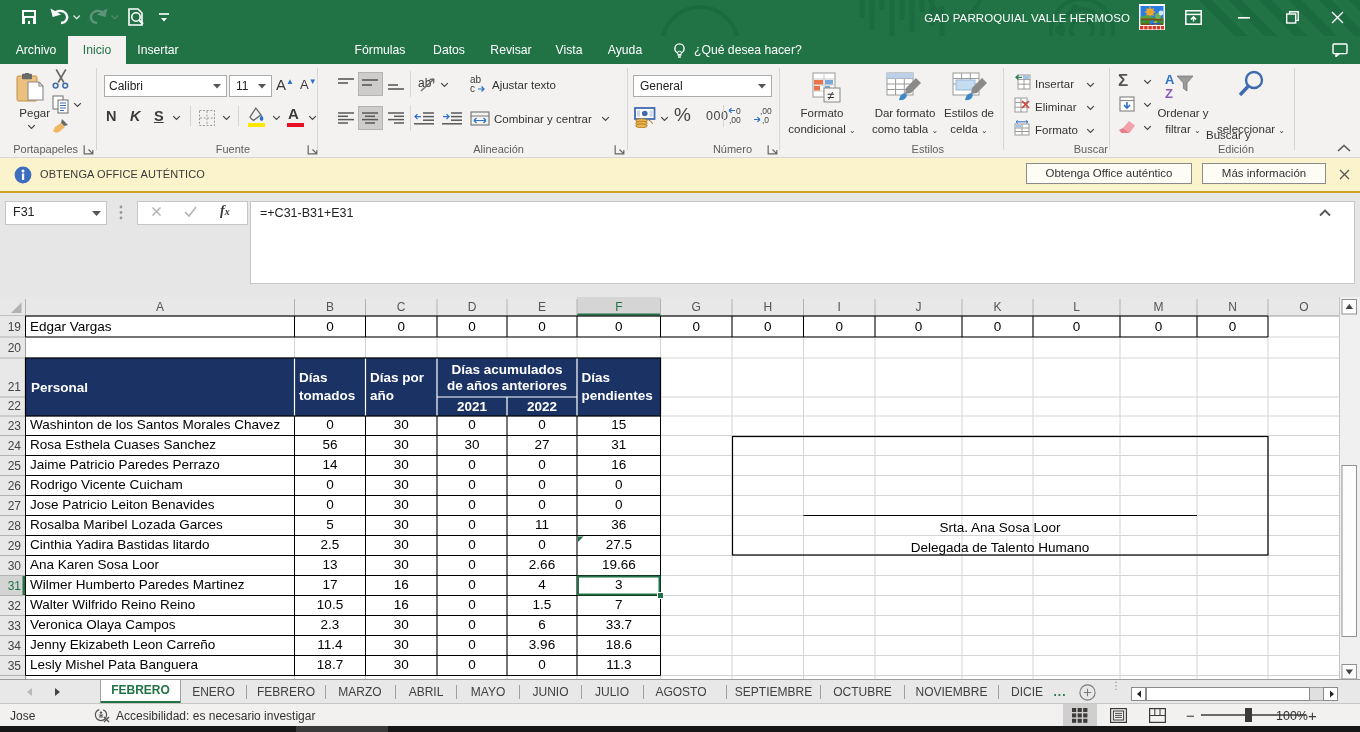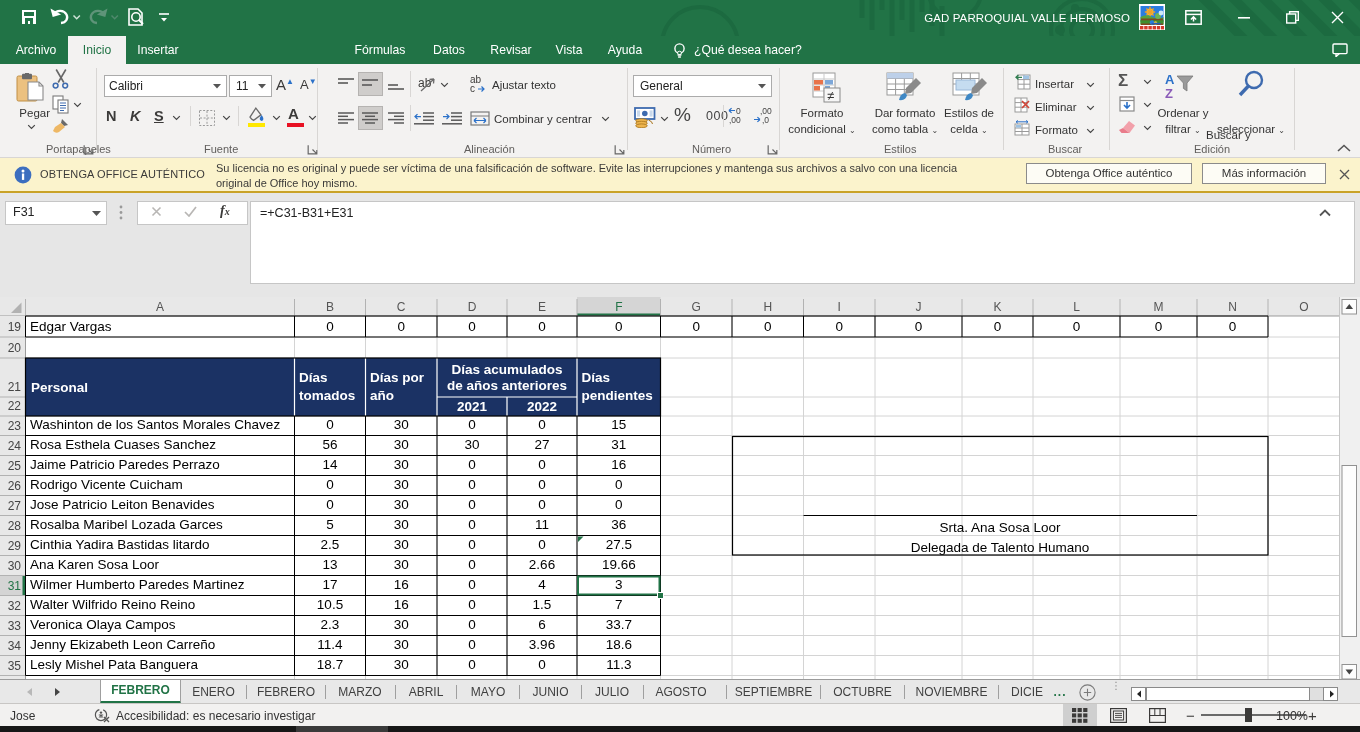--- a/index.html
+++ b/index.html
@@ -10,21 +10,21 @@
 #titlebar{position:absolute;left:0;top:0;width:1360px;height:36px;background:#217346;overflow:hidden;}
 #titlebar .ttl{position:absolute;left:0;top:10px;width:1360px;text-align:center;color:#fff;font-size:12px;}
 #titlebar .acct{position:absolute;right:230px;top:11.5px;color:#fff;font-size:11.5px;letter-spacing:.1px;}
 
 #tabrow{position:absolute;left:0;top:36px;width:1360px;height:28px;background:#217346;}
 .rtab{position:absolute;top:0;height:28px;line-height:28px;color:#fff;font-size:12.2px;text-align:center;}
 #tab-inicio{background:#f3f2f1;color:#217346;}
 
 #ribbon{position:absolute;left:0;top:64px;width:1360px;height:94px;background:#f3f2f1;border-bottom:1px solid #d8d6d4;}
 .gsep{position:absolute;top:4px;height:82px;width:1px;background:#d8d6d4;}
-.glabel{position:absolute;top:79px;font-size:11px;color:#605e5c;text-align:left;margin-left:44px;}
+.glabel{position:absolute;top:79px;font-size:11px;color:#605e5c;text-align:right;}
 .dlauncher{position:absolute;top:79px;width:13px;height:13px;}
 .rtext{font-size:11.5px;color:#333;}
 .combo{position:absolute;background:#fff;border:1px solid #ababab;font-size:12px;color:#222;}
 .combo .arr{position:absolute;right:5px;top:8px;}
 
 #warnbar{position:absolute;left:0;top:158px;width:1360px;height:35px;background:#fbf3cc;border-bottom:2px solid #c9a227;}
 #warnbar .btn{position:absolute;top:5px;height:21px;background:#fdfcf5;border:1px solid #8b8b8b;font-size:11.5px;color:#333;text-align:center;line-height:19px;}
 
 #fxrow{position:absolute;left:0;top:193px;width:1360px;height:103.5px;background:#e6e6e6;}
 .whitebox{position:absolute;background:#fff;border:1px solid #c6c6c6;}
@@ -509,21 +509,20 @@
         <path d="M2 8 l6 -5.5 l6 5.5" stroke="#555" stroke-width="1.6" fill="none"></path>
       </svg>
   </div>
   <div id="warnbar">
     <svg class="abs" style="left:14px;top:8px" width="18" height="18" viewBox="0 0 18 18">
       <circle cx="9" cy="9" r="8.4" fill="#3c6ebf"></circle>
       <rect x="7.9" y="7.5" width="2.3" height="6.4" fill="#fff"></rect>
       <circle cx="9" cy="4.9" r="1.5" fill="#fff"></circle>
     </svg>
     <div class="abs" style="left:40px;top:10px;font-size:11px;color:#3b3a39;letter-spacing:.1px;">OBTENGA OFFICE AUTÉNTICO</div>
-    <div class="abs" style="left:216px;top:2.5px;width:778px;font-size:11px;color:#3b3a39;line-height:15px;">Su licencia no es original y puede ser víctima de una falsificación de software. Evite las interrupciones y mantenga sus archivos a salvo con una licencia original de Office hoy mismo.</div>
     <div class="btn" style="left:1026px;width:166px;">Obtenga Office auténtico</div>
     <div class="btn" style="left:1202px;width:124px;">Más información</div>
     <svg class="abs" style="left:1339px;top:11px" width="11" height="11" viewBox="0 0 11 11">
         <path d="M1 1 L10 10 M10 1 L1 10" stroke="#555" stroke-width="1.3"></path>
       </svg>
   </div>
   <div id="fxrow">
     <div class="whitebox" style="left:5px;top:8px;width:102px;height:23.5px;"></div>
     <div class="abs" style="left:13px;top:12px;font-size:12.5px;color:#222;">F31</div>
     <svg class="abs" style="left:92px;top:18px" width="9" height="5" viewBox="0 0 9 5">

